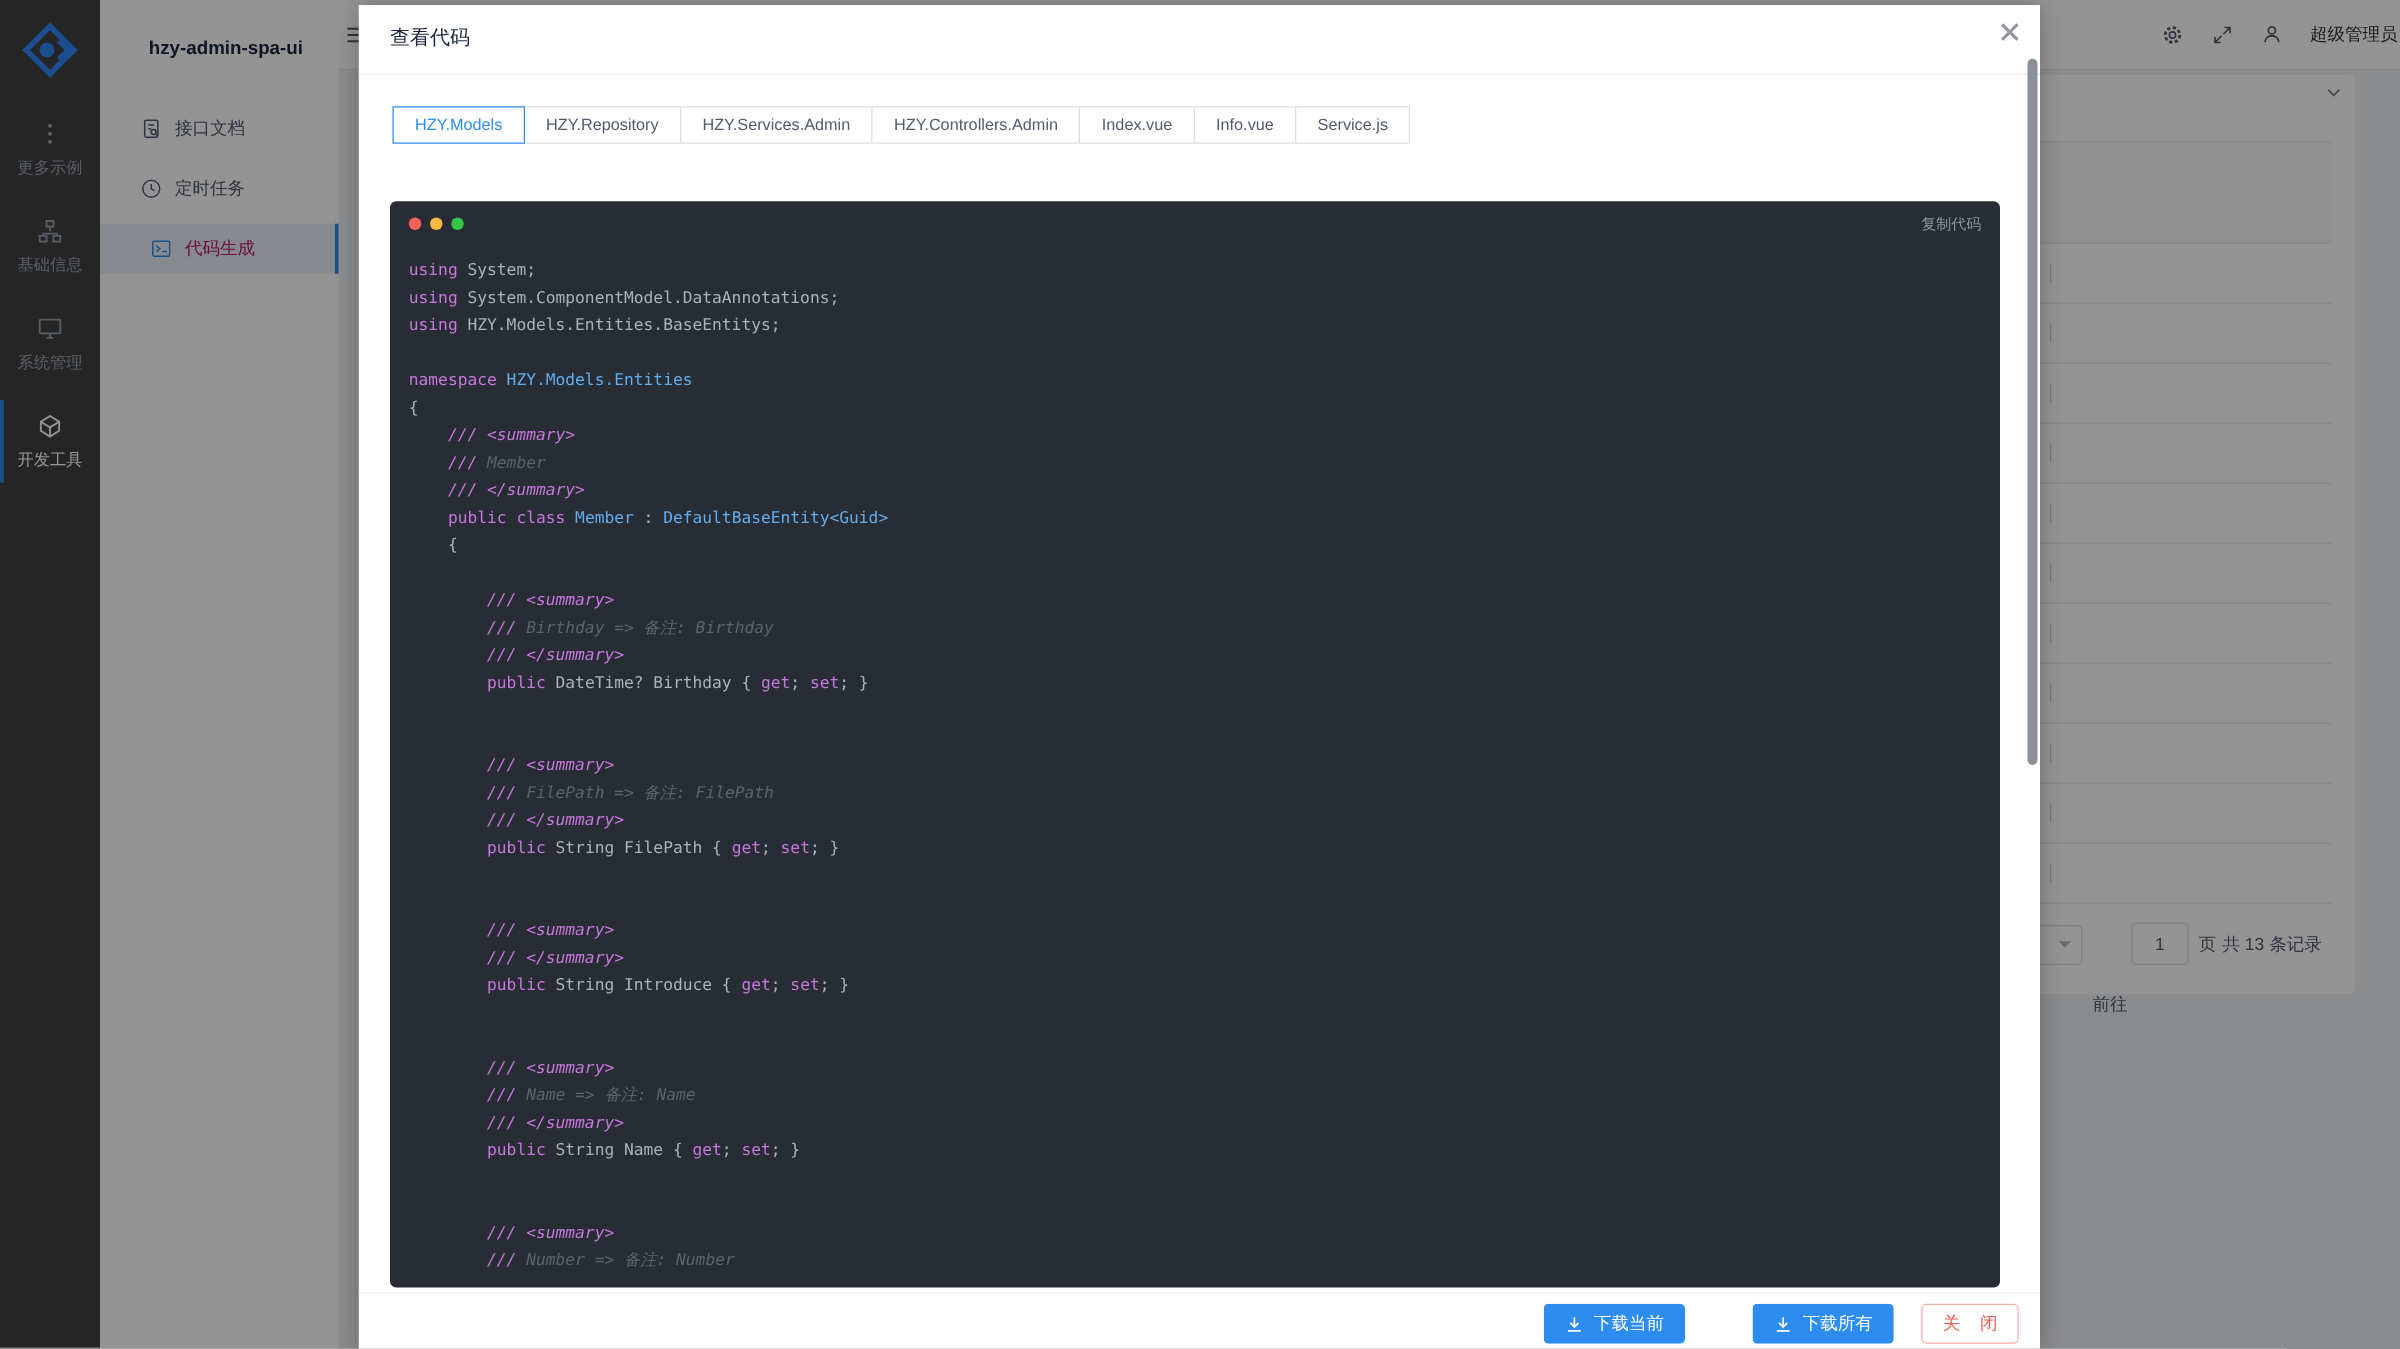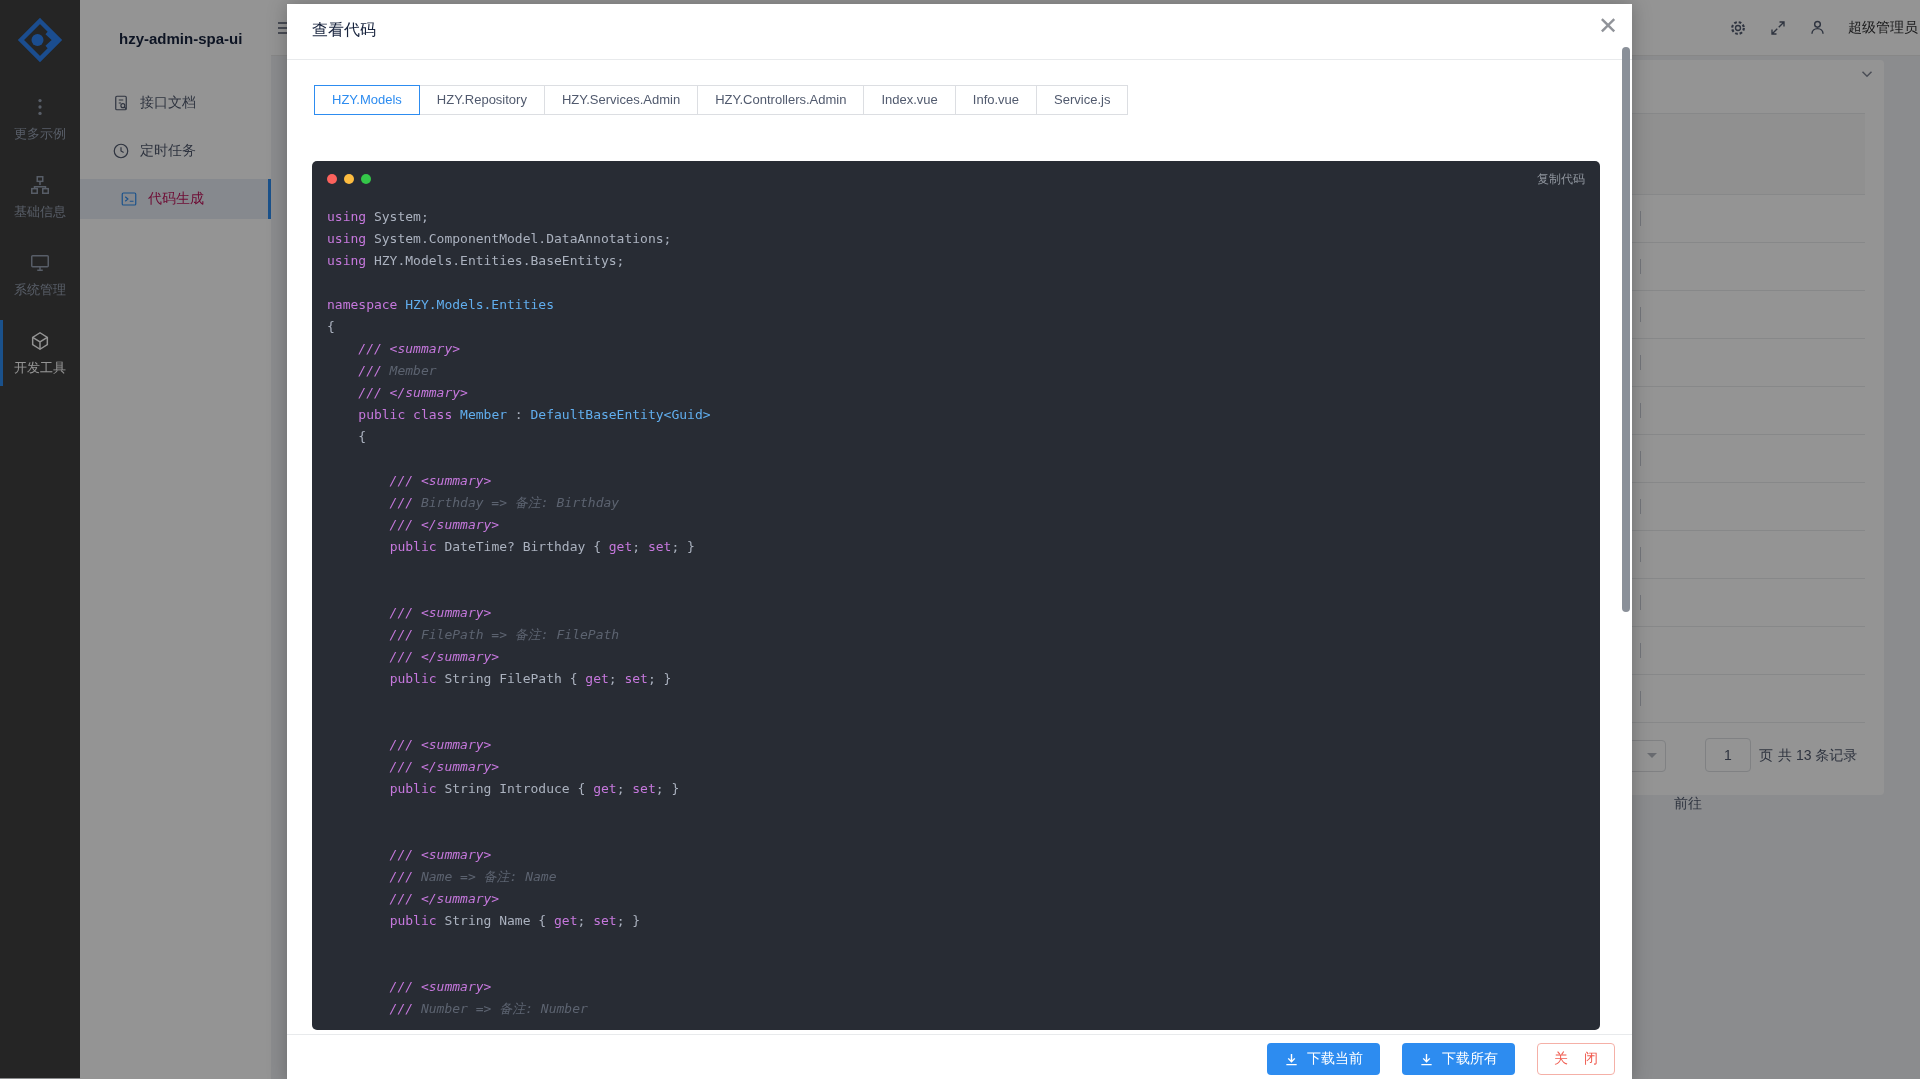--- a/index.html
+++ b/index.html
@@ -76,21 +76,21 @@
   .tk-b{color:#61aeee;}
   .tk-dt{color:#c678dd;font-style:italic;}
   .tk-c{color:#5c6370;font-style:italic;}
 
   .modal-scrollbar{position:absolute;left:1335px;top:43px;width:8px;height:565px;border-radius:4px;background:#8a9099;}
 
   .modal-footer{position:absolute;left:0;right:0;bottom:0;height:49px;border-top:1px solid #e8eaec;
                 display:flex;align-items:center;justify-content:flex-end;gap:22px;padding-right:17px;box-sizing:border-box;}
   .btn{display:inline-flex;align-items:center;justify-content:center;gap:8px;height:32px;padding:0 16px;
        border-radius:4px;font-size:14px;cursor:pointer;border:1px solid transparent;box-sizing:border-box;}
-  .btn-primary{background:#2d8cf0;color:#fff;}
+  .btn-primary{background:#2d8cf0;color:#fff;margin-left:32px;}
   .btn-close{background:#fff;color:#f05c50;border-color:#f5b0a7;letter-spacing:6px;padding:0 10px 0 16px;}
 </style>
 </head>
 <body>
 
 <div class="root">
 
   <div class="page">
     <aside class="nav1">
       <div class="logo">

